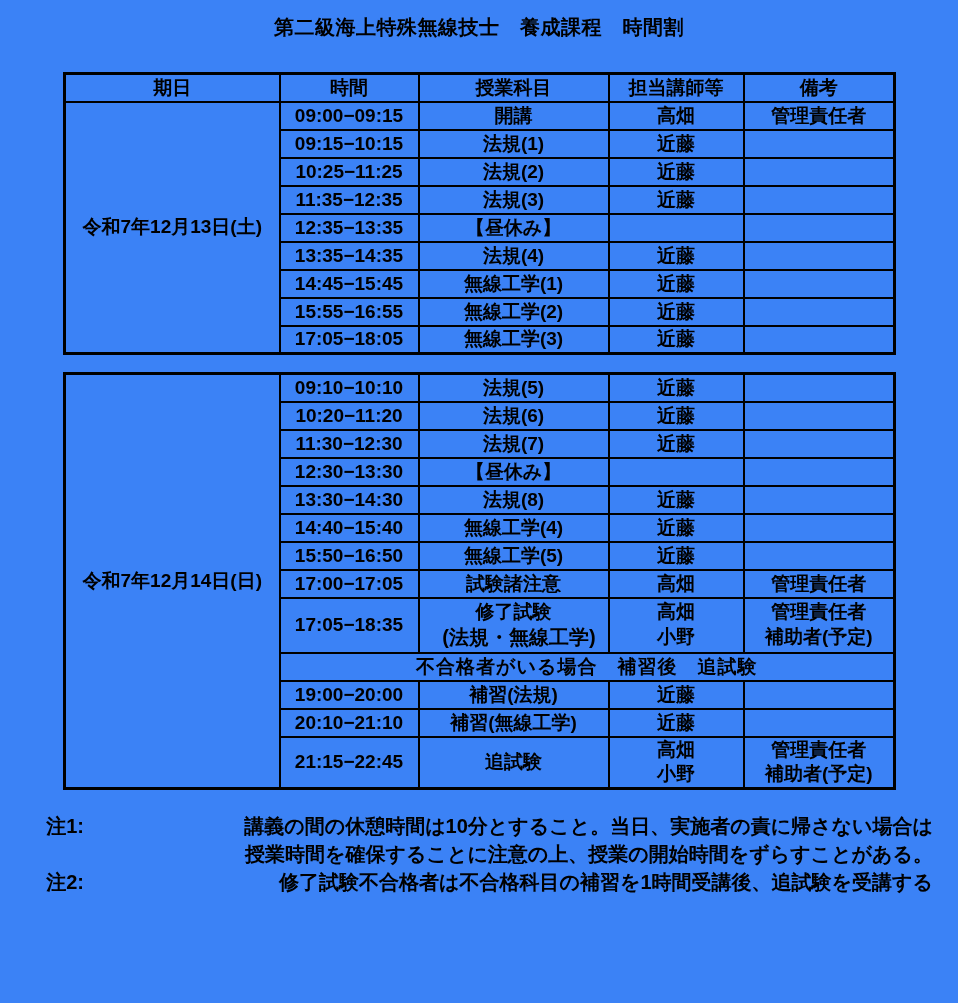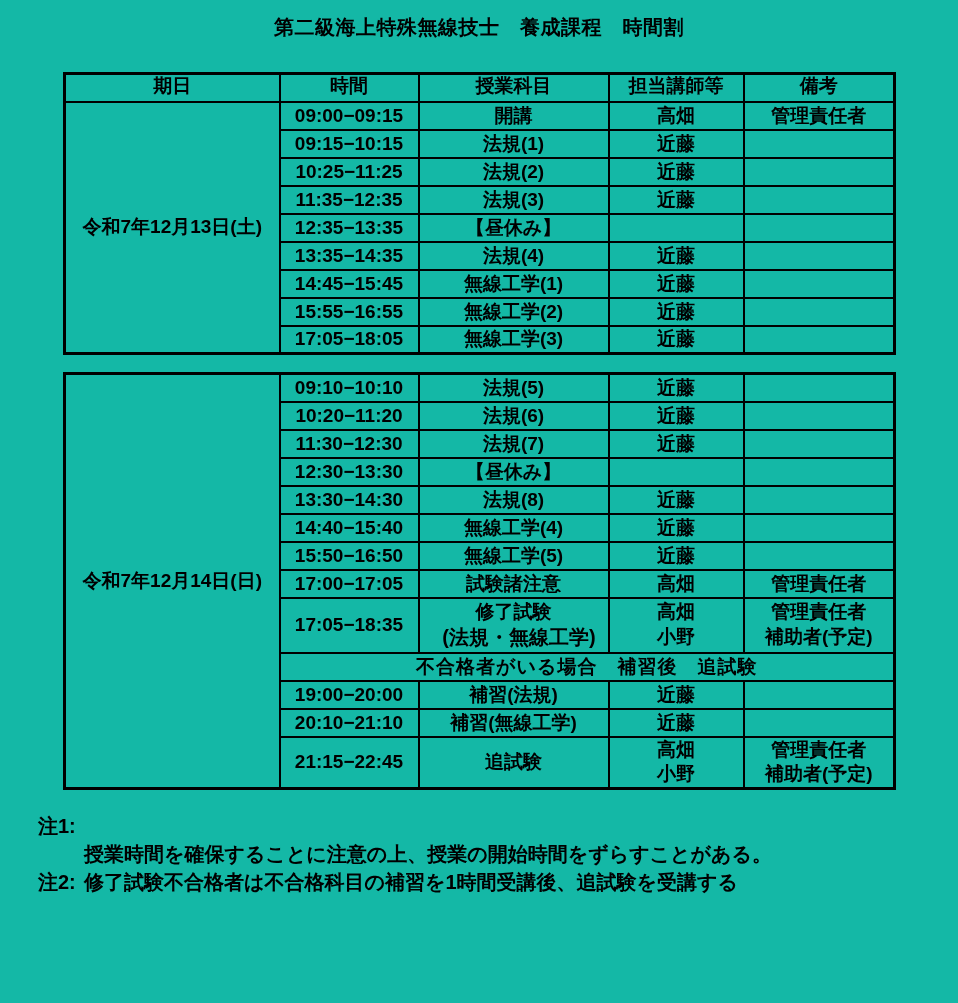--- a/index.html
+++ b/index.html
@@ -1,17 +1,17 @@
 <!DOCTYPE html>
 <html><head>
 <meta charset="utf-8">
 <style>
   html,body { margin:0; padding:0; background:#ffffff; }
   .page {
-    position:relative; width:958px; height:1003px; background:#14b8a6;
+    position:relative; width:958px; height:1003px; background:#3b82f6;
     color:#000; font-family:"Liberation Sans", sans-serif; font-weight:bold;
     overflow:hidden;
   }
   .title {
     position:absolute; top:14px; left:0; width:100%;
     text-align:center; font-size:20px; font-weight:bold; margin:0;
     letter-spacing:0.5px; white-space:pre;
   }
   table.tt {
     position:absolute; left:63px;
@@ -20,34 +20,34 @@
   }
   .t1 { top:72px; }
   .t2 { top:372px; }
   table.tt th, table.tt td {
     border:2px solid #000; padding:0;
     text-align:center; vertical-align:middle;
     font-size:19px; font-weight:bold; white-space:nowrap;
     overflow:hidden; line-height:1.25;
   }
   tr.r   { height:28px; }
-  tr.rh  { height:28px;font-family:Liberation Mono, monospace; }
+  tr.rh  { height:28px; }
   tr.tall  { height:55px; }
   tr.tall2 { height:51px; }
   .c0 { width:215px; } .c1 { width:139px; } .c2 { width:190px; }
   .c3 { width:135px; } .c4 { width:151px; }
   td.datecell { font-size:19px; }
   .subsmall { font-size:20px; line-height:1.15;margin-left:11px; }
   .two-line div { line-height:1.3; }
   td.spannote { text-align:center; letter-spacing:1px;margin-top:24px; }
   .notes {
     position:absolute; left:38px; top:812px; width:895px;
     font-size:20px; font-weight:bold;
   }
-  .note { display:flex; align-items:flex-start; }
+  .note { display:flex; align-items:flex-start;text-align:right; }
   .note-label { flex:0 0 46px; white-space:nowrap; line-height:28px; }
   .note-text  { flex:1; line-height:28px; }
 </style>
 </head>
 <body>
 
 <div class="page">
 
   <h1 class="title">第二級海上特殊無線技士　養成課程　時間割</h1>
 
@@ -225,21 +225,21 @@
         <div>補助者(予定)</div>
       </td>
     </tr>
   </tbody>
     </table>
 
   <div class="notes">
     <div class="note">
       <span class="note-label">注1:</span>
       <span class="note-text">
-        <br>
+        <span>講義の間の休憩時間は10分とすること。当日、実施者の責に帰さない場合は</span><br>
         <span>授業時間を確保することに注意の上、授業の開始時間をずらすことがある。</span>
       </span>
     </div>
     <div class="note">
       <span class="note-label">注2:</span>
       <span class="note-text">
         <span>修了試験不合格者は不合格科目の補習を1時間受講後、追試験を受講する</span><br>
       </span>
     </div>
   </div>

